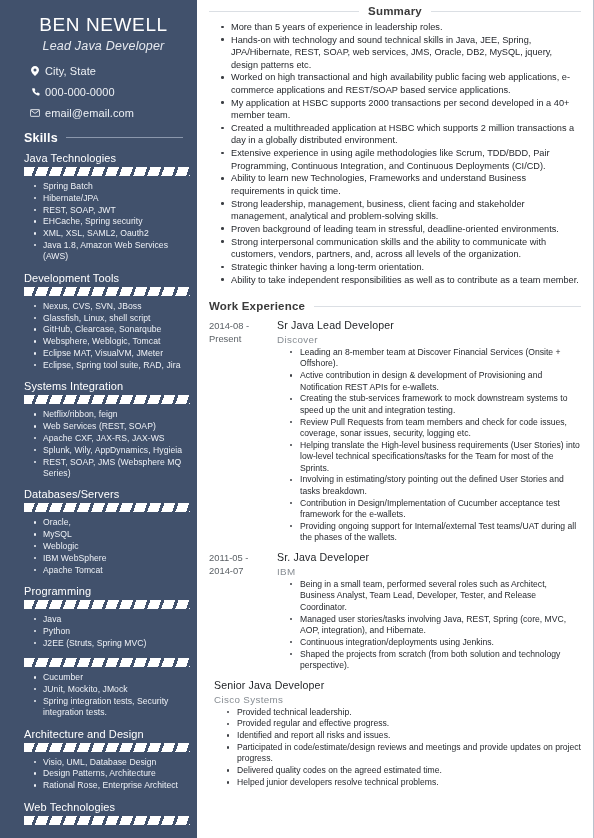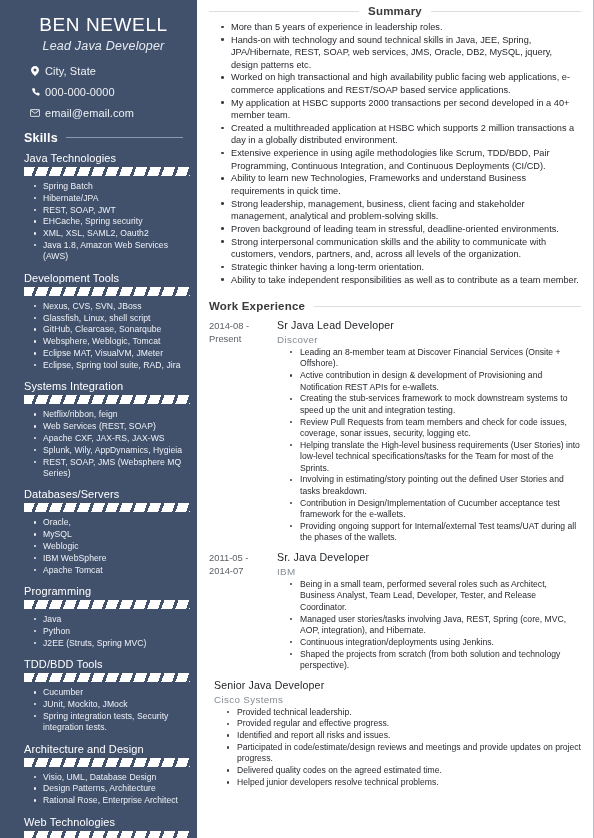--- a/index.html
+++ b/index.html
@@ -301,21 +301,20 @@
         <div class="skill-group">
           <div class="skill-name">Programming</div>
           <div class="skill-bar"></div>
           <ul class="skill-list">
             <li>Java</li>
             <li>Python</li>
             <li>J2EE (Struts, Spring MVC)</li>
           </ul>
         </div>
         <div class="skill-group">
-          <div class="skill-name">TDD/BDD Tools</div>
           <div class="skill-bar"></div>
           <ul class="skill-list">
             <li>Cucumber</li>
             <li>JUnit, Mockito, JMock</li>
             <li>Spring integration tests, Security integration tests.</li>
           </ul>
         </div>
         <div class="skill-group">
           <div class="skill-name">Architecture and Design</div>
           <div class="skill-bar"></div>

